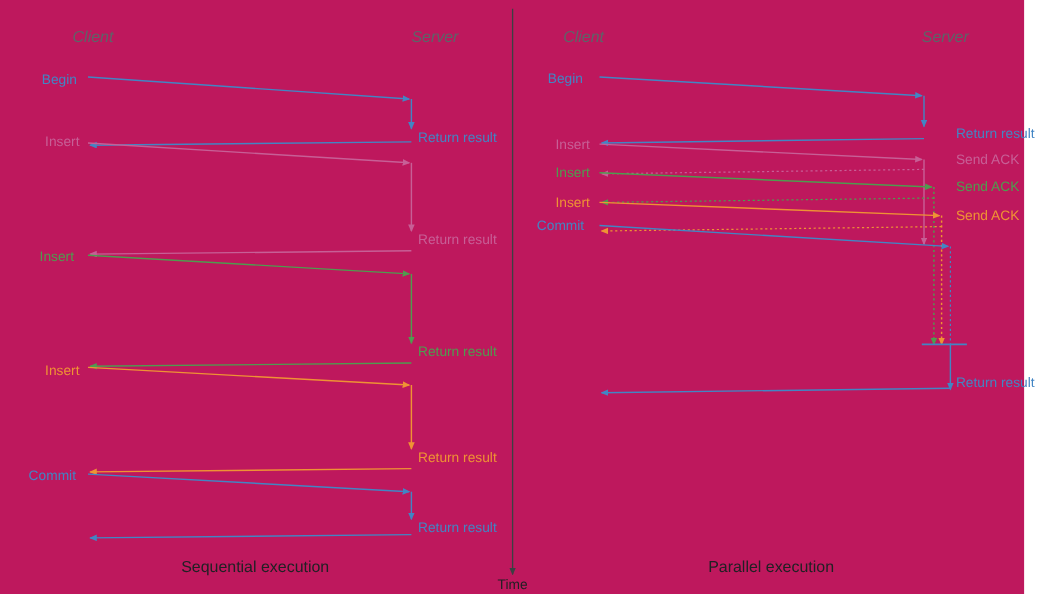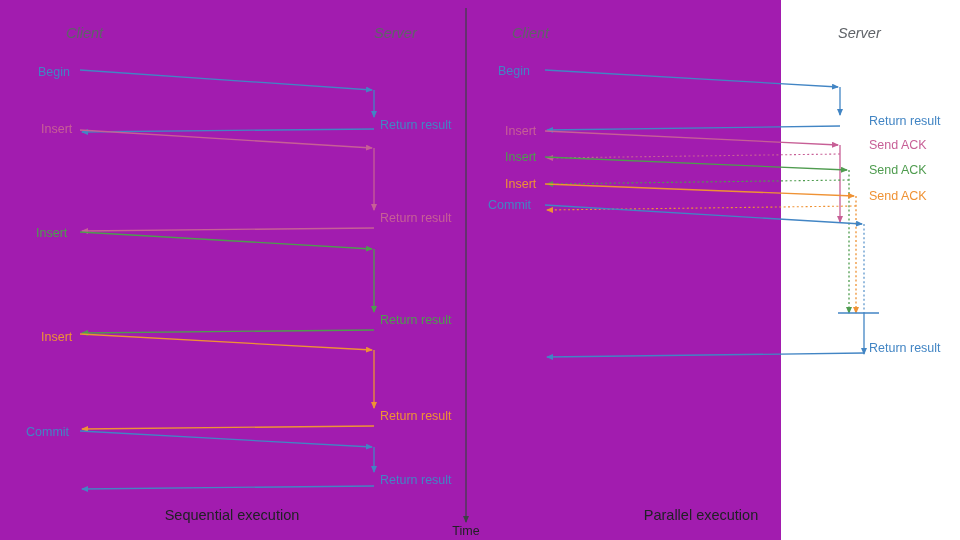--- a/index.html
+++ b/index.html
@@ -8,23 +8,23 @@
     background: #ffffff;
   }
   body {
     width: 960px;
     height: 540px;
     overflow: hidden;
     font-family: "Liberation Sans", sans-serif;
   }
   #diagram-root {
     position: relative;
-    width: 781px;
+    width: 931px;
     height: 540px;
-    background: #a21caf;
+    background: #be185d;
   }
   svg.seq-svg {
     position: absolute;
     top: 0;
     left: 0;
     width: 960px;
     height: 540px;
     display: block;
   }
   text {

